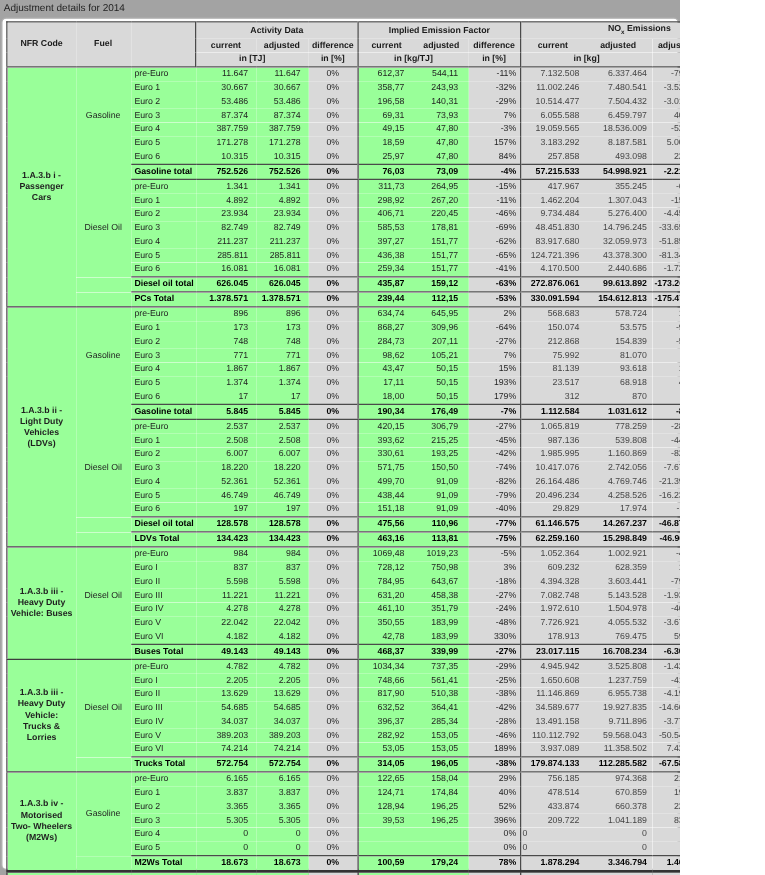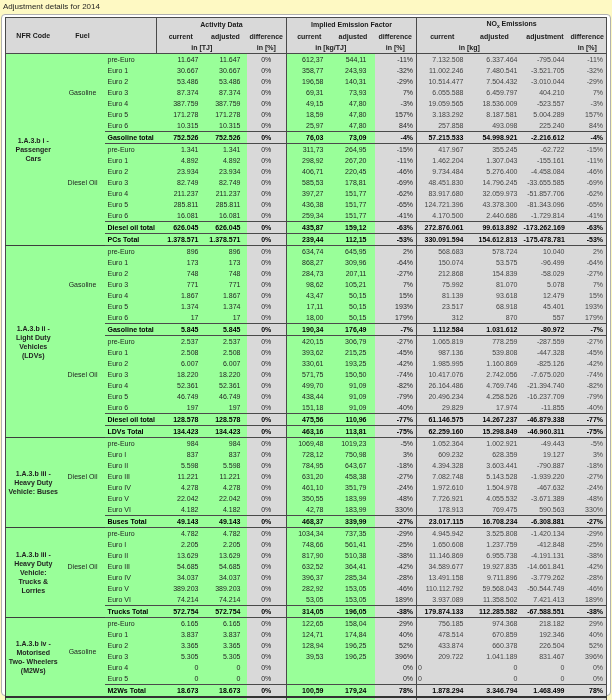--- a/index.html
+++ b/index.html
@@ -1,19 +1,19 @@
 <!DOCTYPE html>
 <html><head>
 <meta charset="utf-8">
 <style>
   html,body { margin:0; padding:0; background:#fff; }
   .page {
-    width:612px; height:700px; box-sizing:border-box;
+    width:544px; height:700px; box-sizing:border-box;
     font-family:"Liberation Sans", sans-serif;
-    background:#fef9c3; position:relative; overflow:hidden;
+    background:#a3a3a3; position:relative; overflow:hidden;
   }
   .report-title {
     font-size:8px; color:#1f1f1f; padding:2px 0 1px 3px; height:11px;
   }
   .frame {
     margin:0 1px; border:1px solid #b0b0b0; border-radius:4px;
     padding:2px 3px 4px 3px; box-sizing:border-box; height:682px;
     background:#fff;
   }
   table {

